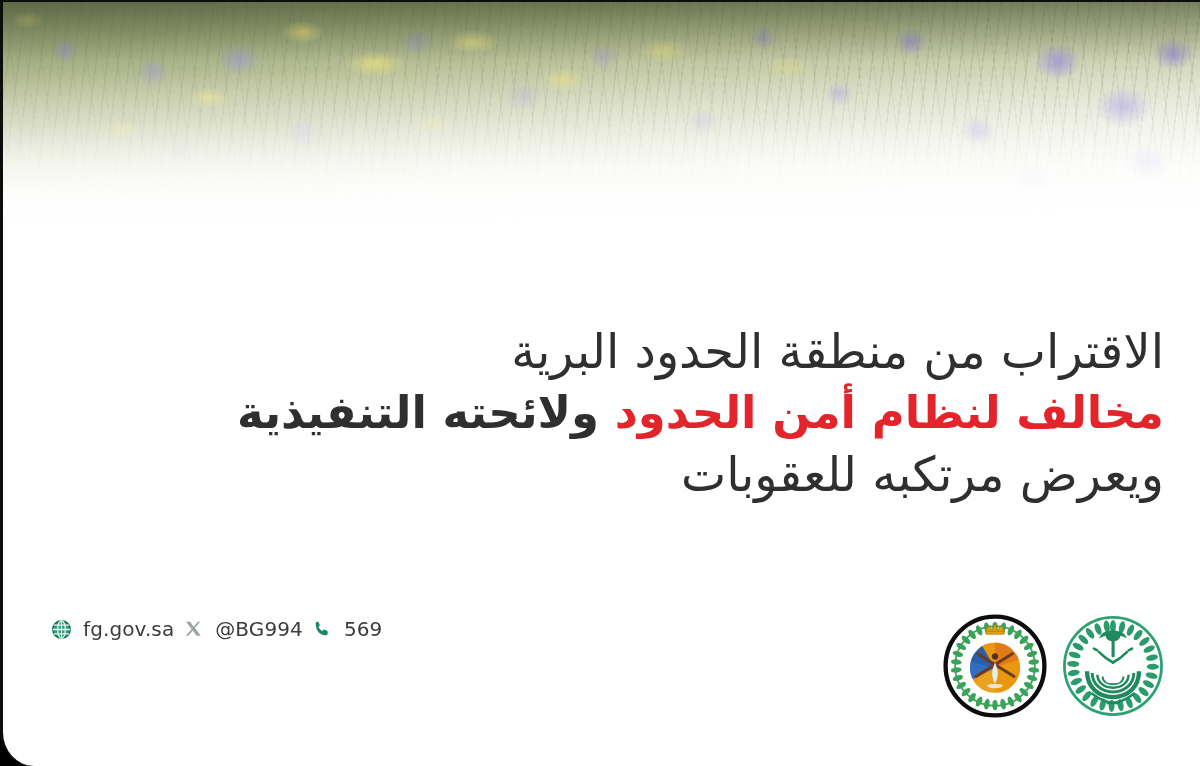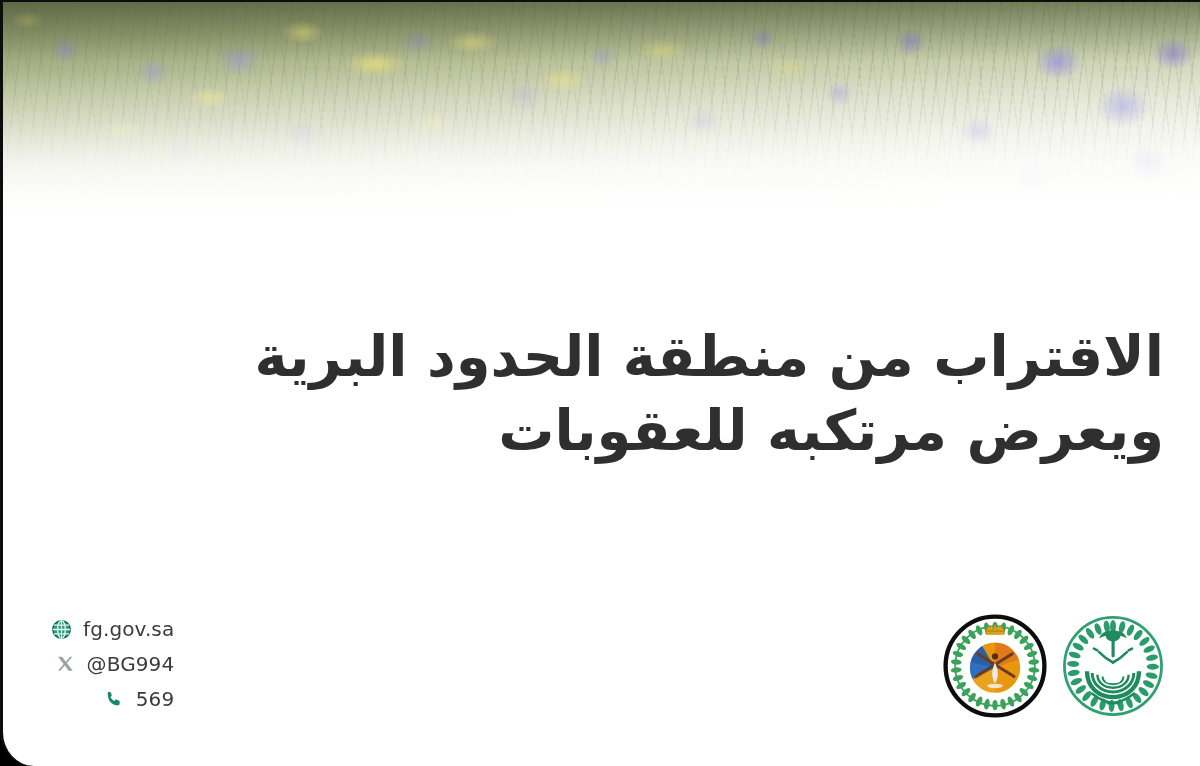--- a/index.html
+++ b/index.html
@@ -96,23 +96,23 @@
   
   .headline {
     position:absolute;
     top:318px; right:36px; left:36px;
     direction:rtl;
     text-align:right;
     font-family:"DejaVu Sans", sans-serif;
   }
   .line {
     color:#2f2f2f;
-    font-size:56px;
+    font-size:48px;
     line-height:1.32;
-    font-weight:700;
+    font-weight:400;
     white-space:nowrap;
     letter-spacing:0;
   }
   .line-2 {
     font-weight:700;
     font-size:45px;
   }
   .hl-red {
     color:#e3242b;
     font-weight:700;
@@ -120,21 +120,21 @@
   .hl-dark {
     color:#2f2f2f;
     font-weight:700;
   }
 
   
   .contact {
     position:absolute;
     left:48px; top:614px;
     display:flex;
-    flex-direction:column;
+    flex-direction:row;
     gap:9px;
     align-items:flex-end;
   }
   .contact-row {
     display:flex;
     align-items:center;
     gap:11px;
     height:26px;
   }
   .contact-row .ico {
@@ -169,20 +169,21 @@
     <div class="photo-base"></div>
     <div class="photo-stems"></div>
     <div class="photo-yellow"></div>
     <div class="photo-flowers"></div>
     <div class="photo-dark-top"></div>
     <div class="photo-fade"></div>
   </div>
 
   <div class="headline">
     <div class="line line-1">الاقتراب من منطقة الحدود البرية</div>
+    <div class="line line-2"><span class="hl-red">مخالف لنظام أمن الحدود</span><span class="hl-dark"> ولائحته التنفيذية</span></div>
     <div class="line line-3">ويعرض مرتكبه للعقوبات</div>
   </div>
 
   <div class="contact">
 
     <div class="contact-row">
       <span class="ico">
         <svg viewBox="0 0 24 24" width="21" height="21" aria-hidden="true">
           <circle cx="12" cy="12" r="10" fill="#2a9d7c"></circle>
           <circle cx="12" cy="12" r="10" fill="none" stroke="#0f6b53" stroke-width="1.6"></circle>

